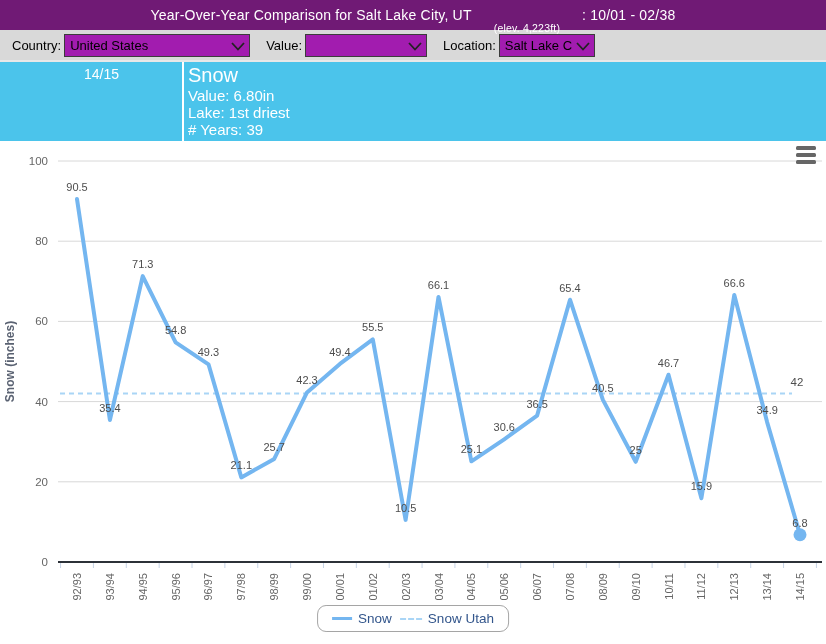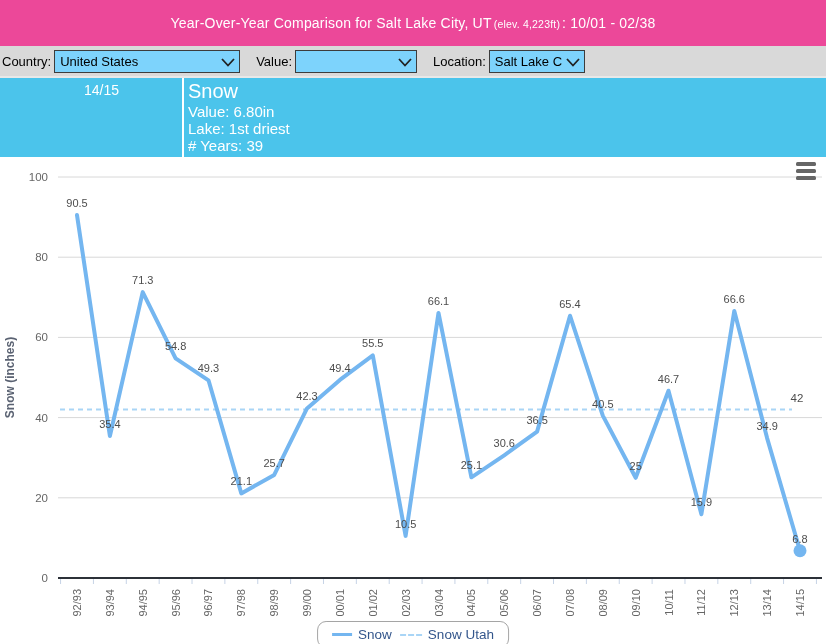--- a/index.html
+++ b/index.html
@@ -1,30 +1,30 @@
 <!DOCTYPE html>
 <html><head>
 <meta charset="utf-8">
 <style>
   * { margin:0; padding:0; box-sizing:border-box; }
   html,body { width:826px; height:644px; overflow:hidden; background:#fff;
               font-family:"Liberation Sans", sans-serif; }
 
   
-  .titlebar { height:46px; background:#ec4899; color:#fff;
+  .titlebar { height:30px; background:#701a75; color:#fff;
               display:flex; align-items:center; justify-content:center;
-              font-size:14px; letter-spacing:.2px; }
-  .titlebar .elev { font-size:10.5px; margin:0 2px; position:relative; top:1px; }
+              font-size:14px; letter-spacing:.2px;gap:20px; }
+  .titlebar .elev { font-size:10.5px; margin:0 2px; position:relative; top:13px; }
 
   
   .controls { height:32px; background:#d9d9d9; display:flex; align-items:center;
-              padding-left:2px; font-size:13px; color:#000; border-bottom:2px solid #e8e8e8; }
+              padding-left:12px; font-size:13px; color:#000; border-bottom:2px solid #e8e8e8; }
   .ctl-group { display:flex; align-items:center; }
   .ctl-group label { margin-right:3px; }
-  .select-wrap { position:relative; background:#7dd3fc; border:1px solid #3c3c3c; height:23px;
+  .select-wrap { position:relative; background:#a21caf; border:1px solid #3c3c3c; height:23px;
                  display:flex; align-items:center; }
   .select-wrap select {
       appearance:none; -webkit-appearance:none; border:none; background:transparent;
       font-family:"Liberation Sans", sans-serif; font-size:13px; color:#000;
       height:21px; padding:0 22px 0 5px; width:100%; outline:none; }
   .select-wrap svg.chev { position:absolute; right:4px; top:7px; pointer-events:none; }
   .w-country { width:186px; margin-right:16px; }
   .w-state   { width:122px; margin-right:16px; }
   .w-loc     { width:96px; }
 

